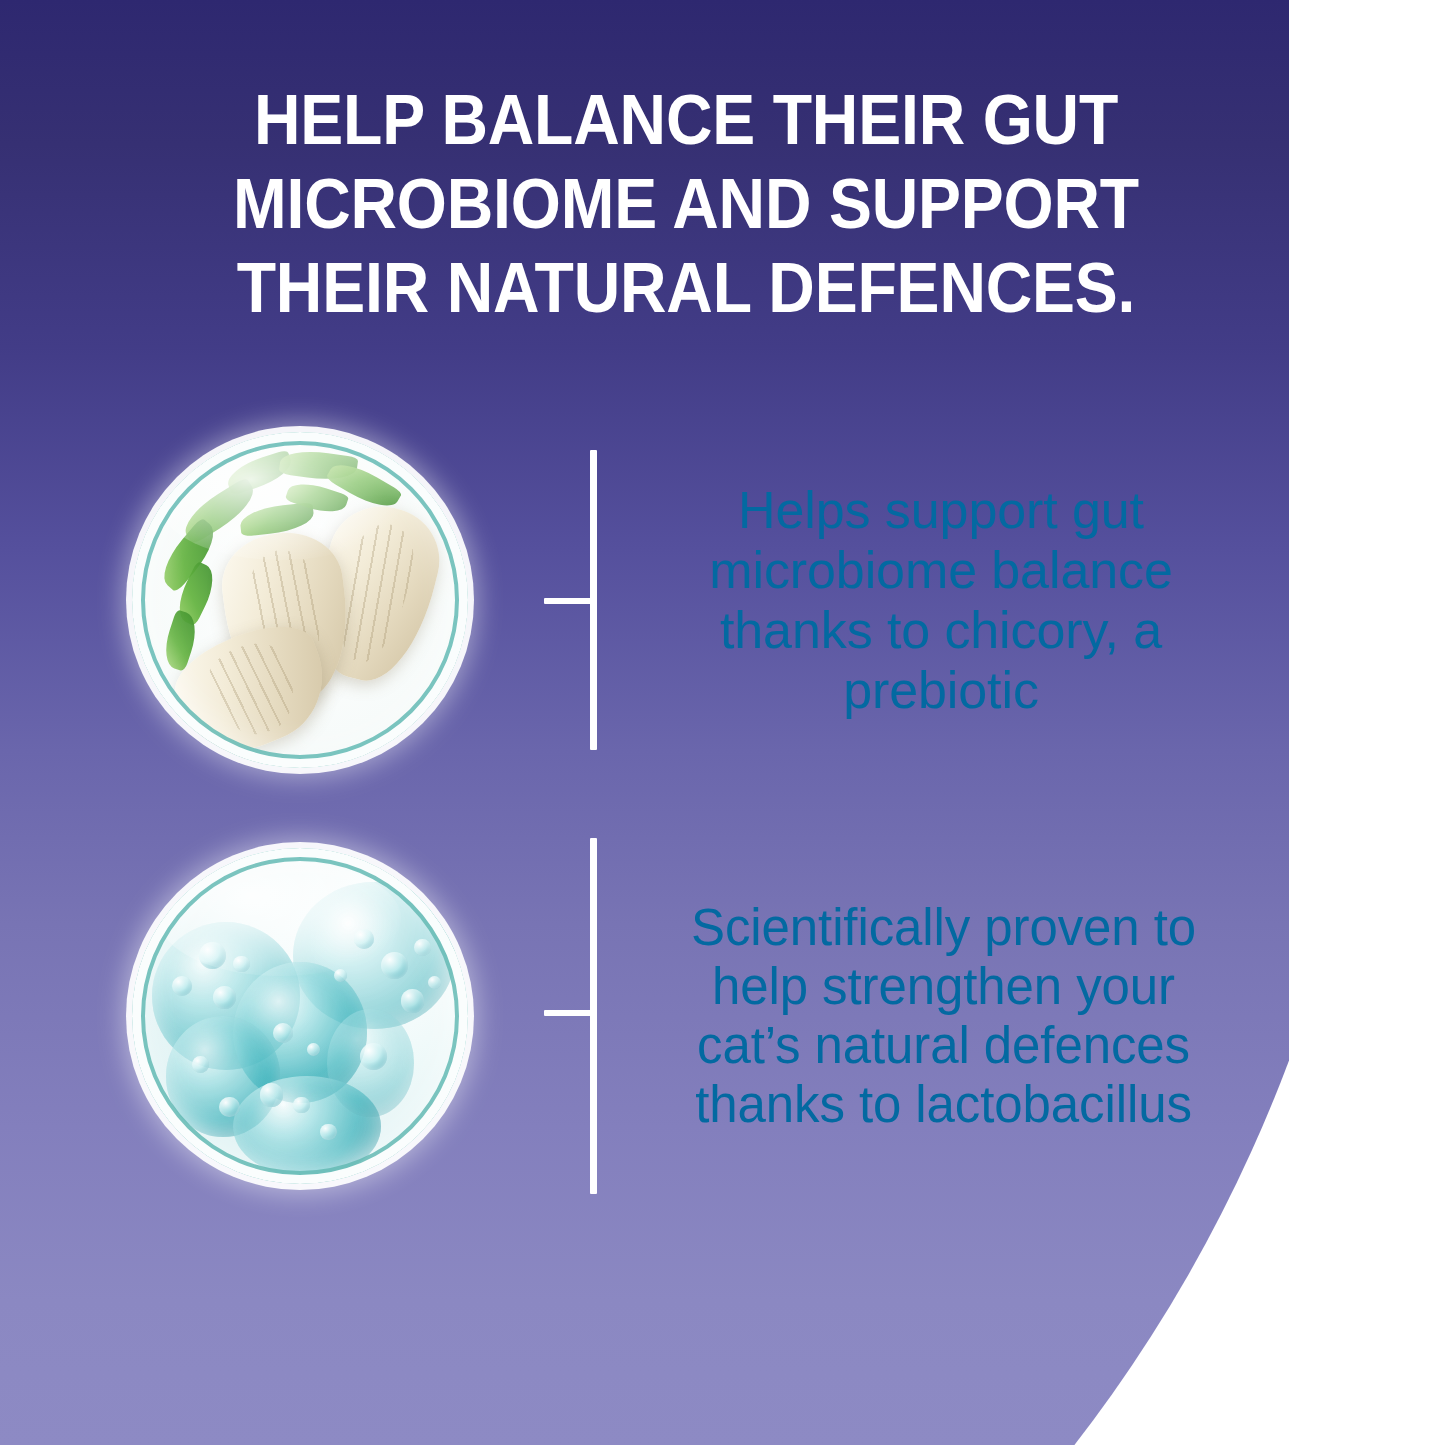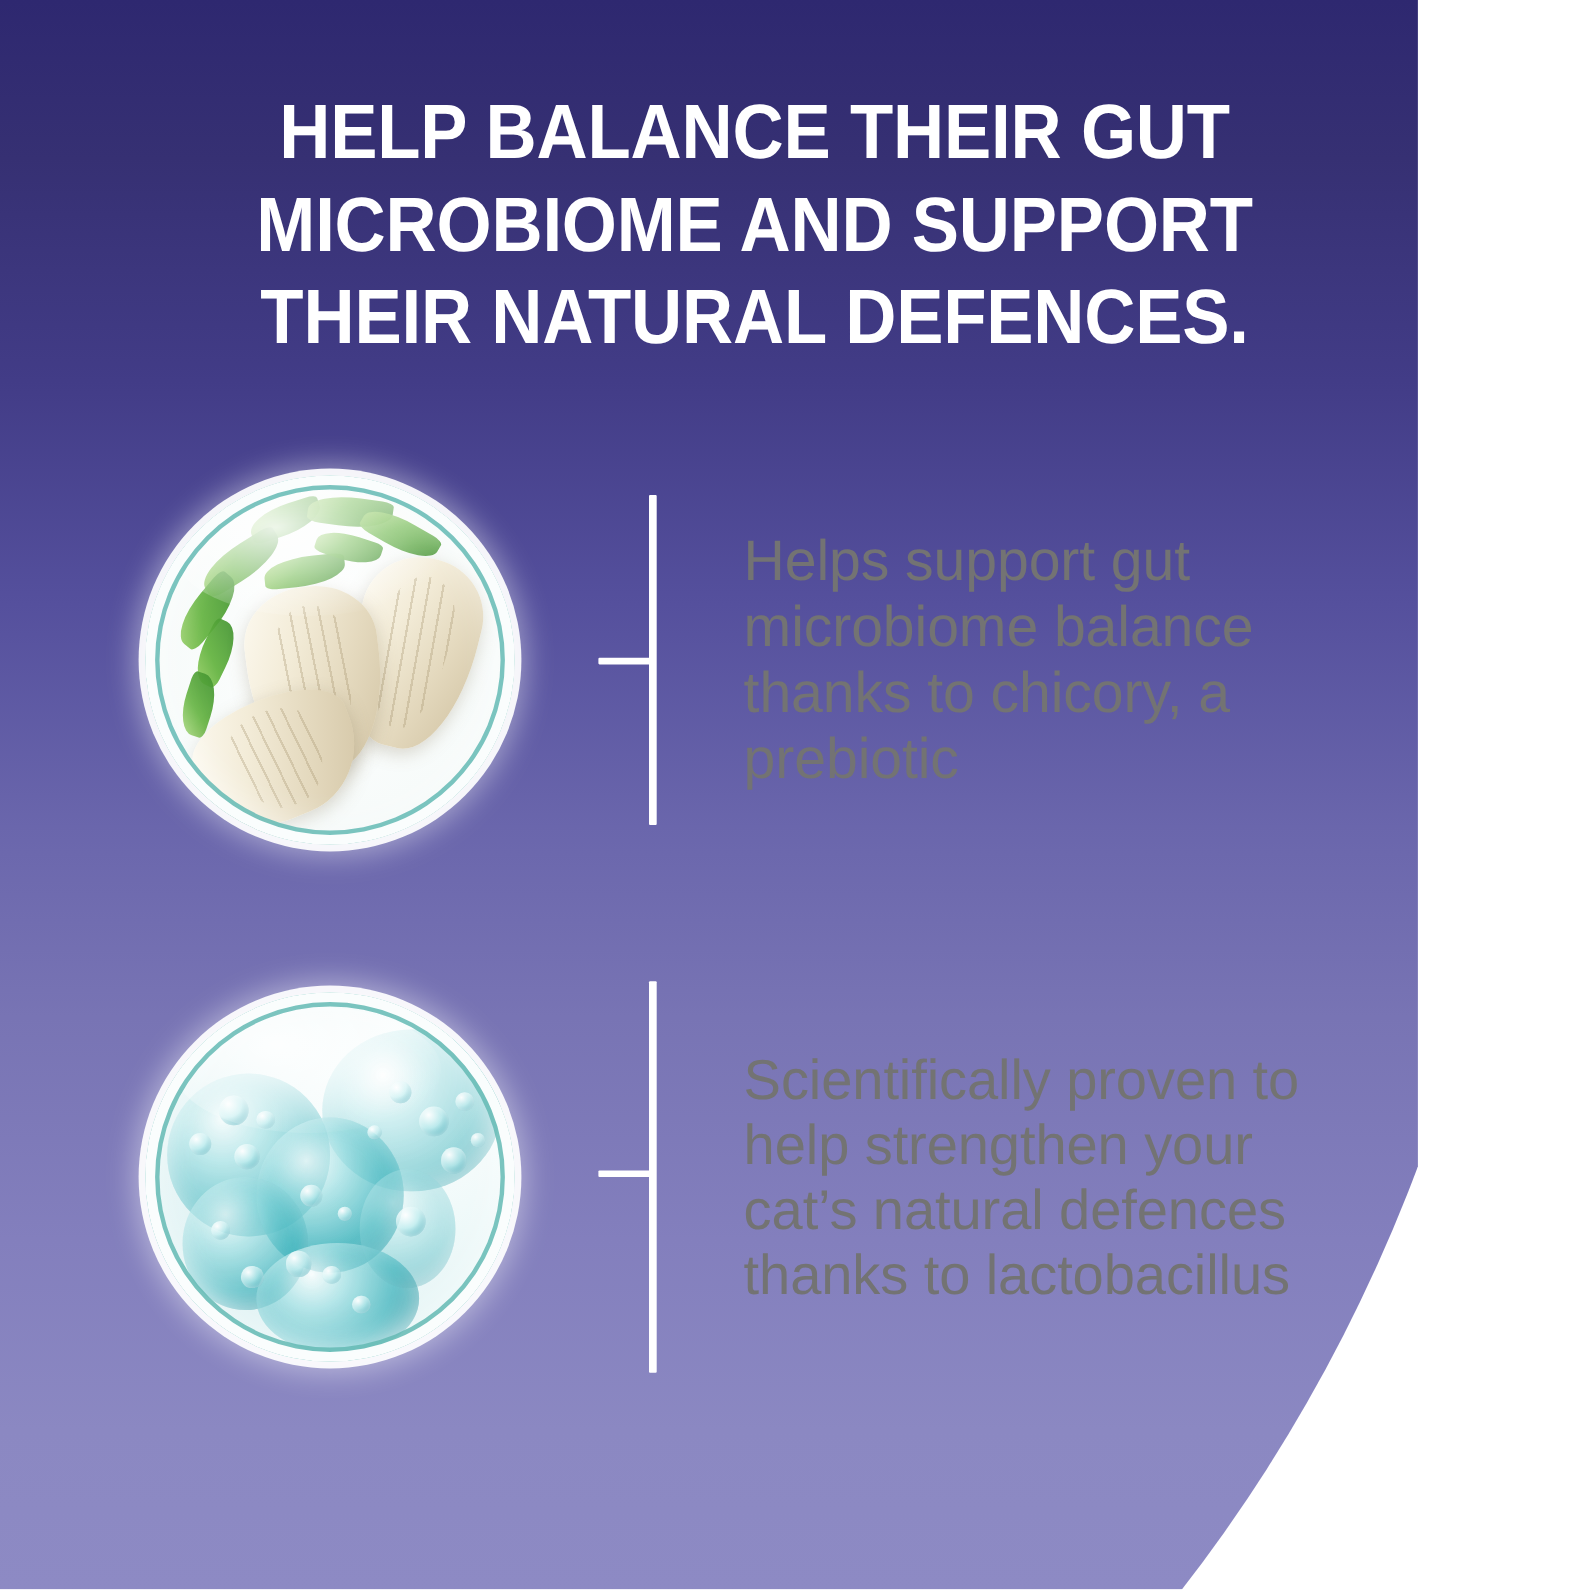--- a/index.html
+++ b/index.html
@@ -57,21 +57,21 @@
   }
 
   
   .feature{
     position:absolute;
     display:flex;
     align-items:center;
     left:132px;
   }
   .feature.row-1{ top:432px; }
-  .feature.row-2{ top:892px; }
+  .feature.row-2{ top:838px; }
 
   
   .dish{
     position:relative;
     width:336px;height:336px;
     flex:0 0 336px;
     border-radius:50%;
     overflow:hidden;
     background:#ffffff;
     box-shadow:0 0 0 6px rgba(255,255,255,.92),
@@ -162,28 +162,29 @@
     position:absolute;
     left:0;top:148px;
     width:52px;height:6px;
     background:#ffffff;
     border-radius:1px;
   }
 
   
   .copy{
     flex:0 0 auto;
-    margin-left:68px;
-    color:#737373;
+    margin-left:48px;
+    color:#0369a1;
     font-size:52px;
     line-height:60px;
     font-weight:400;
     letter-spacing:-0.1px;
     max-width:570px;
     white-space:pre-line;
+    text-align:center;
   }
   .row-2 .copy{ font-size:51px; line-height:59px; max-width:575px;}
   .row-2 .divider{ height:356px; }
   .row-2 .divider .v-line{ height:356px; }
   .row-2 .divider .h-tick{ top:172px; }
 </style>
 </head>
 <body>
 
 <div id="canvas">

